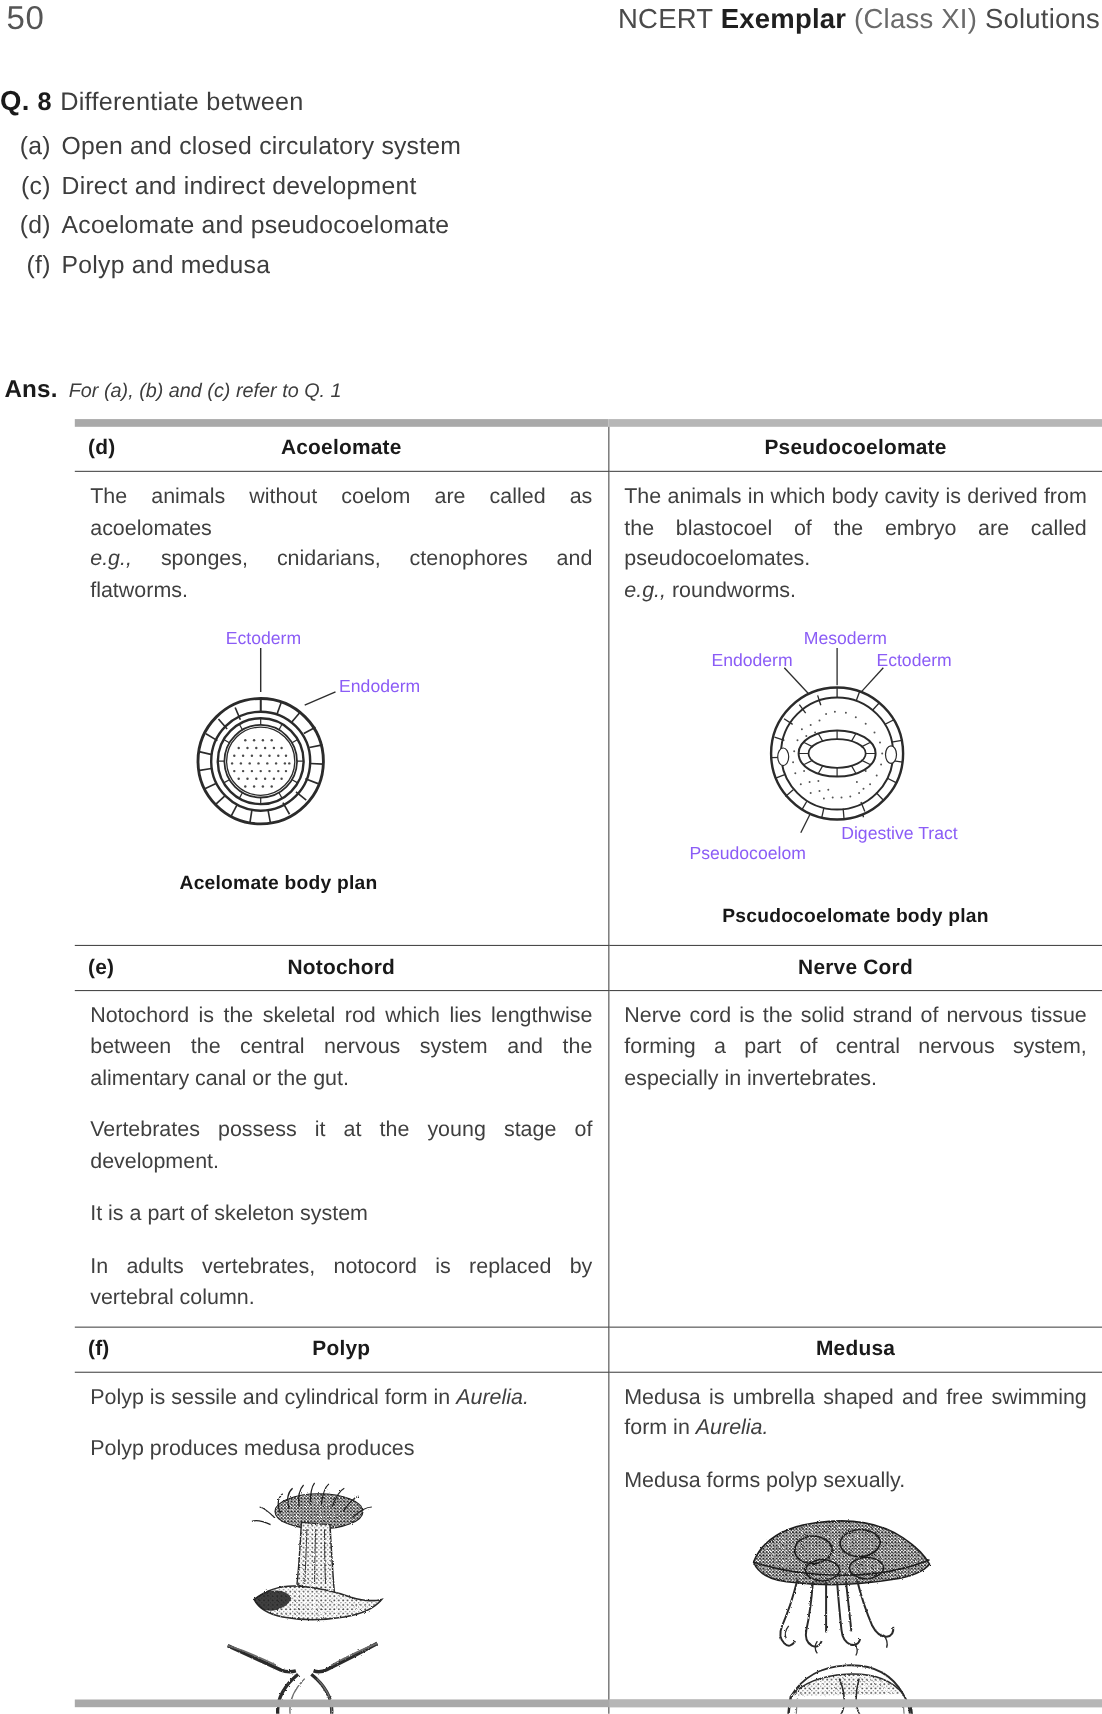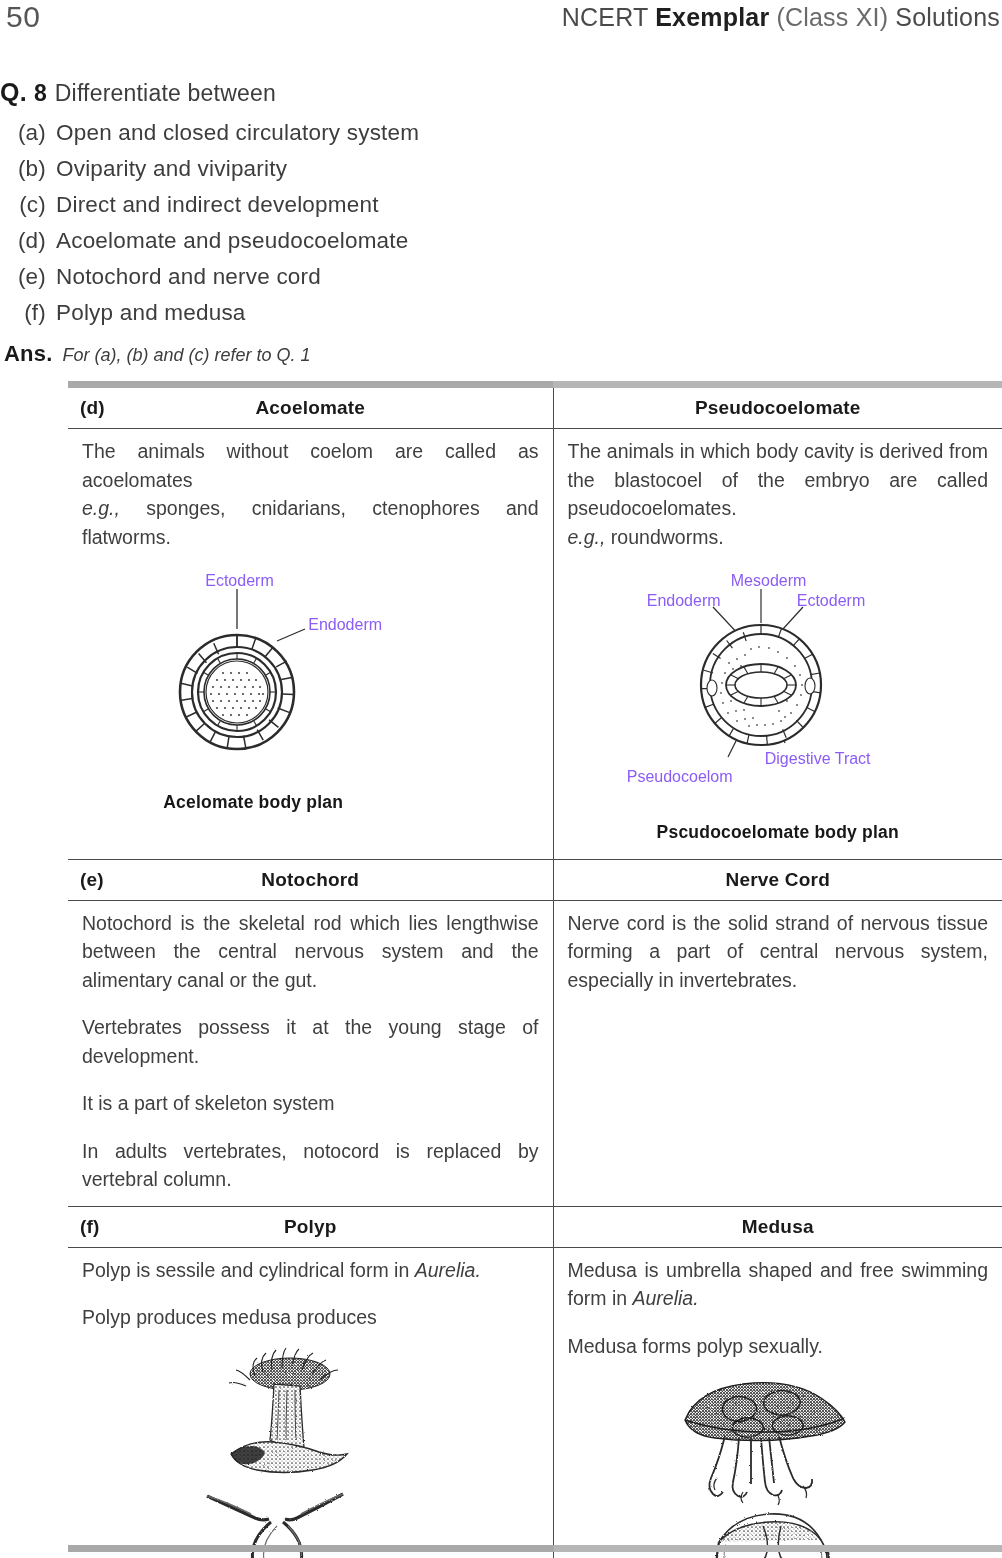--- a/index.html
+++ b/index.html
@@ -224,24 +224,22 @@
 </div>
 
 <div class="q-block">
   <div class="q-line">
     <span class="q-label">Q.</span>
     <span class="q-num">8</span>
     <span class="q-text">Differentiate between</span>
   </div>
   <div class="q-items">
     <div class="q-item"><span class="itm-key">(a)</span><span>Open and closed circulatory system</span></div>
-    <div class="q-item"><span class="itm-key">(b)</span><span>Oviparity and viviparity</span></div>
     <div class="q-item"><span class="itm-key">(c)</span><span>Direct and indirect development</span></div>
     <div class="q-item"><span class="itm-key">(d)</span><span>Acoelomate and pseudocoelomate</span></div>
-    <div class="q-item"><span class="itm-key">(e)</span><span>Notochord and nerve cord</span></div>
     <div class="q-item"><span class="itm-key">(f)</span><span>Polyp and medusa</span></div>
   </div>
 </div>
 
 <div class="ans-row">
   <span class="ans-label">Ans.</span>
   <span class="ans-text">For (a), (b) and (c) refer to Q. 1</span>
 </div>
 
 <table class="cmp-table">

